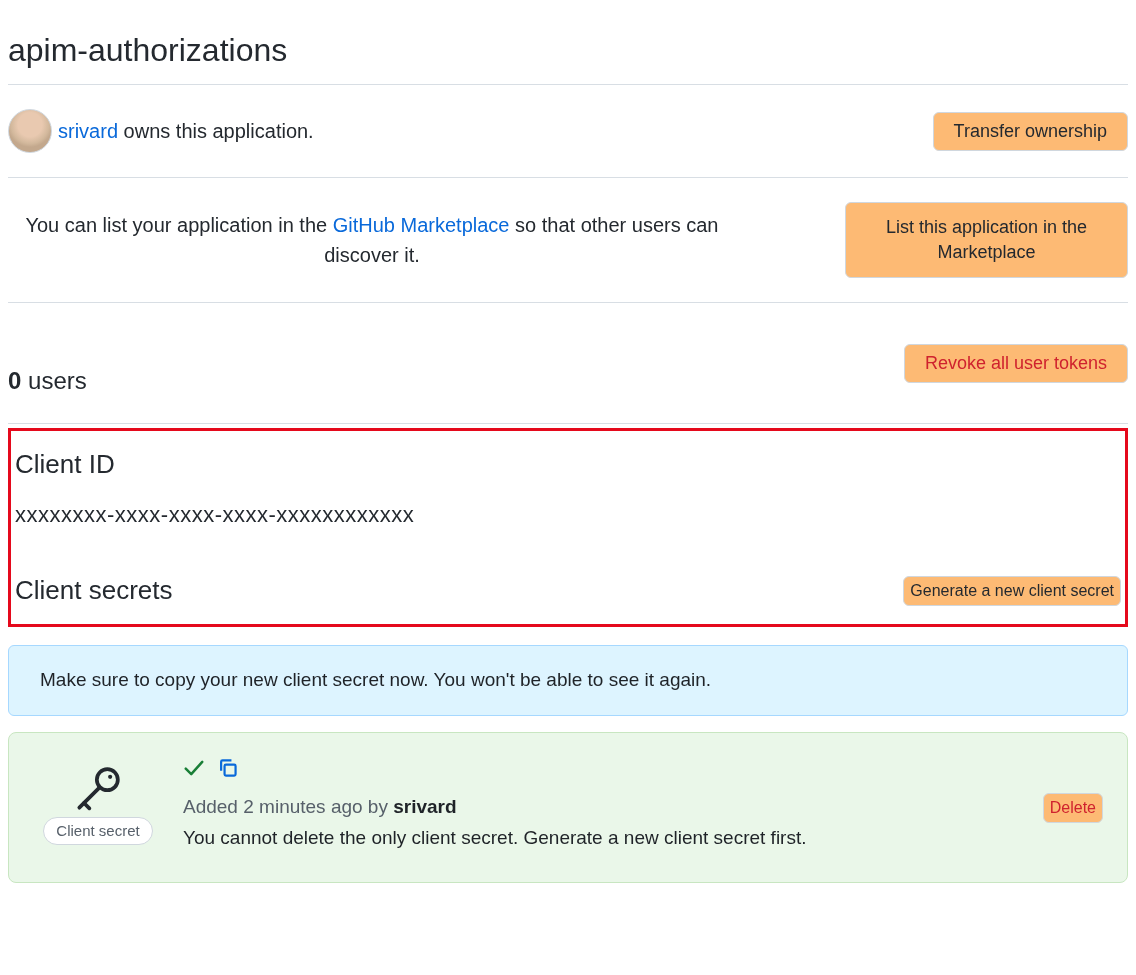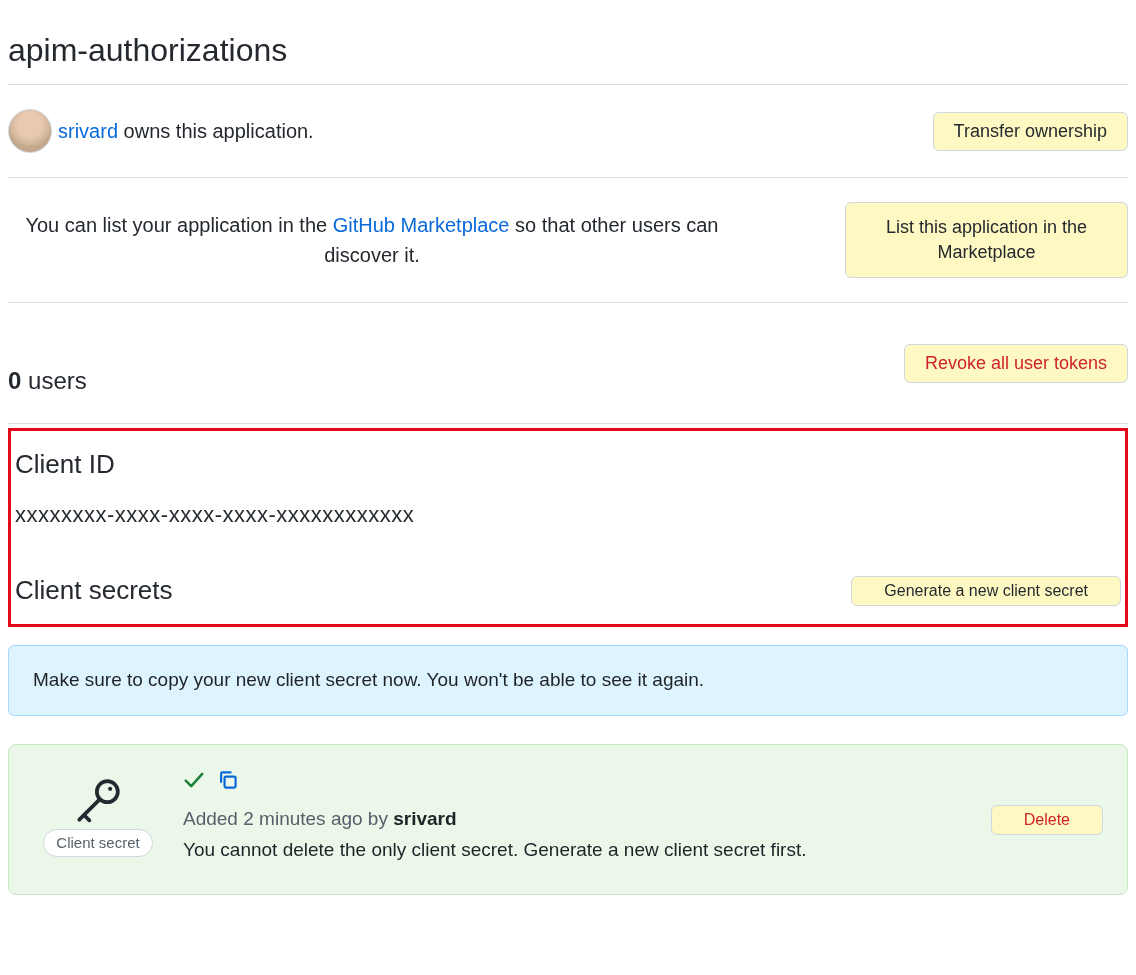--- a/index.html
+++ b/index.html
@@ -43,33 +43,33 @@
     position: relative;
     overflow: hidden;
   }
   .owner-text { font-size: 20px; }
   .link {
     color: #0969da;
     text-decoration: none;
     cursor: pointer;
   }
   .btn {
-    background: #fef9c3;
+    background: #fdba74;
     border: 1px solid #d0d7de;
     border-radius: 6px;
     padding: 8px 20px;
     font-size: 18px;
     font-weight: 500;
     color: #24292f;
     cursor: pointer;
     white-space: nowrap;
     font-family: inherit;
   }
   .btn-small {
-    padding: 5px 32px;
+    padding: 5px 6px;
     font-size: 16px;
     font-weight: 500;
   }
   .btn-wide {
     padding: 12px 40px;
     text-align: center;
     line-height: 1.4;
   }
   .btn-danger { color: #cf222e; }
   .btn-danger-outline {
@@ -107,23 +107,23 @@
   }
   .secrets-header-row {
     display: flex;
     justify-content: space-between;
     align-items: center;
   }
   .flash-info {
     background: #ddf4ff;
     border: 1px solid #a6d8ff;
     border-radius: 6px;
-    padding: 20px 24px;
+    padding: 20px 31px;
     font-size: 19px;
-    margin-bottom: 28px;
+    margin-bottom: 16px;
     color: #1f2328;
   }
   .secret-card {
     background: #eaf7e9;
     border: 1px solid #c8e6c1;
     border-radius: 8px;
     padding: 24px 24px 28px 24px;
     display: flex;
     align-items: flex-start;
     gap: 20px;

